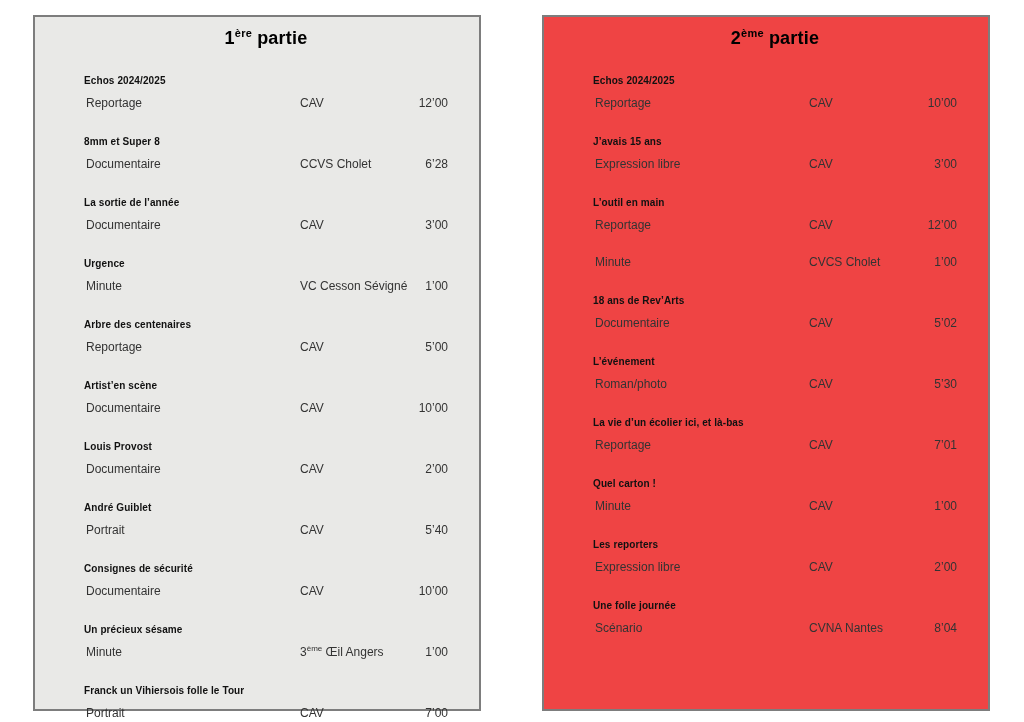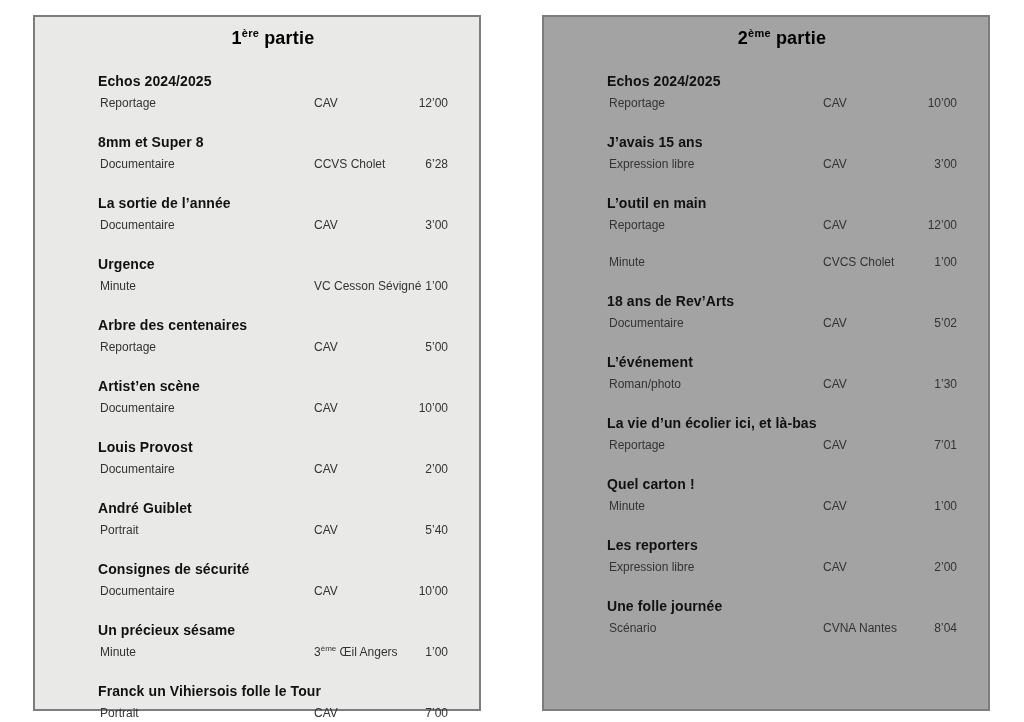--- a/index.html
+++ b/index.html
@@ -11,41 +11,41 @@
     overflow: hidden;
   }
   .sheet { position: relative; width: 1024px; height: 722px; }
   .panel {
     position: absolute;
     top: 15px;
     width: 448px;
     height: 696px;
     background: #e9e9e7;
     border: 2px solid #7d7d7d;
-    padding: 8px 31px 0 63px;
+    padding: 8px 31px 0 49px;
   }
   .panel.first  { left: 33px; }
   .panel.second { left: 542px; }
   .panel-title {
     text-align: center;
     font-size: 18px;
     font-weight: 700;
     line-height: 26px;
     margin-bottom: 20px;
     color: #000000;
     letter-spacing: 0.2px;
   }
   .panel-title sup {
     font-size: 11px;
     vertical-align: super;
     line-height: 0;
   }
   .entry { margin-bottom: 21px; }
   .entry-title {
-    font-size: 14px;
+    font-size: 10px;
     font-weight: 700;
     line-height: 20px;
     color: #111111;
     letter-spacing: 0.1px;
     white-space: nowrap;
   }
   .entry-meta {
     display: grid;
     grid-template-columns: 214px 1fr auto;
     margin-top: 4px;
@@ -158,21 +158,21 @@
   <article class="entry">
     <h3 class="entry-title">Franck un Vihiersois folle le Tour</h3>
     <div class="entry-meta">
       <span class="entry-type">Portrait</span>
       <span class="entry-source">CAV</span>
       <span class="entry-duration">7’00</span>
     </div>
   </article>
 </div>
   </section>
-  <section class="panel second" style="background: #a3a3a3; border-color: rgb(125, 125, 125);">
+  <section class="panel second" style="background: #ef4444; border-color: rgb(125, 125, 125);">
     <h2 class="panel-title">2<sup>ème</sup> partie</h2>
     <div class="entries">
   <article class="entry">
     <h3 class="entry-title">Echos 2024/2025</h3>
     <div class="entry-meta">
       <span class="entry-type">Reportage</span>
       <span class="entry-source">CAV</span>
       <span class="entry-duration">10’00</span>
     </div>
   </article>
@@ -210,21 +210,21 @@
       <span class="entry-source">CAV</span>
       <span class="entry-duration">5’02</span>
     </div>
   </article>
 
   <article class="entry">
     <h3 class="entry-title">L’événement</h3>
     <div class="entry-meta">
       <span class="entry-type">Roman/photo</span>
       <span class="entry-source">CAV</span>
-      <span class="entry-duration">1’30</span>
+      <span class="entry-duration">5’30</span>
     </div>
   </article>
 
   <article class="entry">
     <h3 class="entry-title">La vie d’un écolier ici, et là-bas</h3>
     <div class="entry-meta">
       <span class="entry-type">Reportage</span>
       <span class="entry-source">CAV</span>
       <span class="entry-duration">7’01</span>
     </div>

